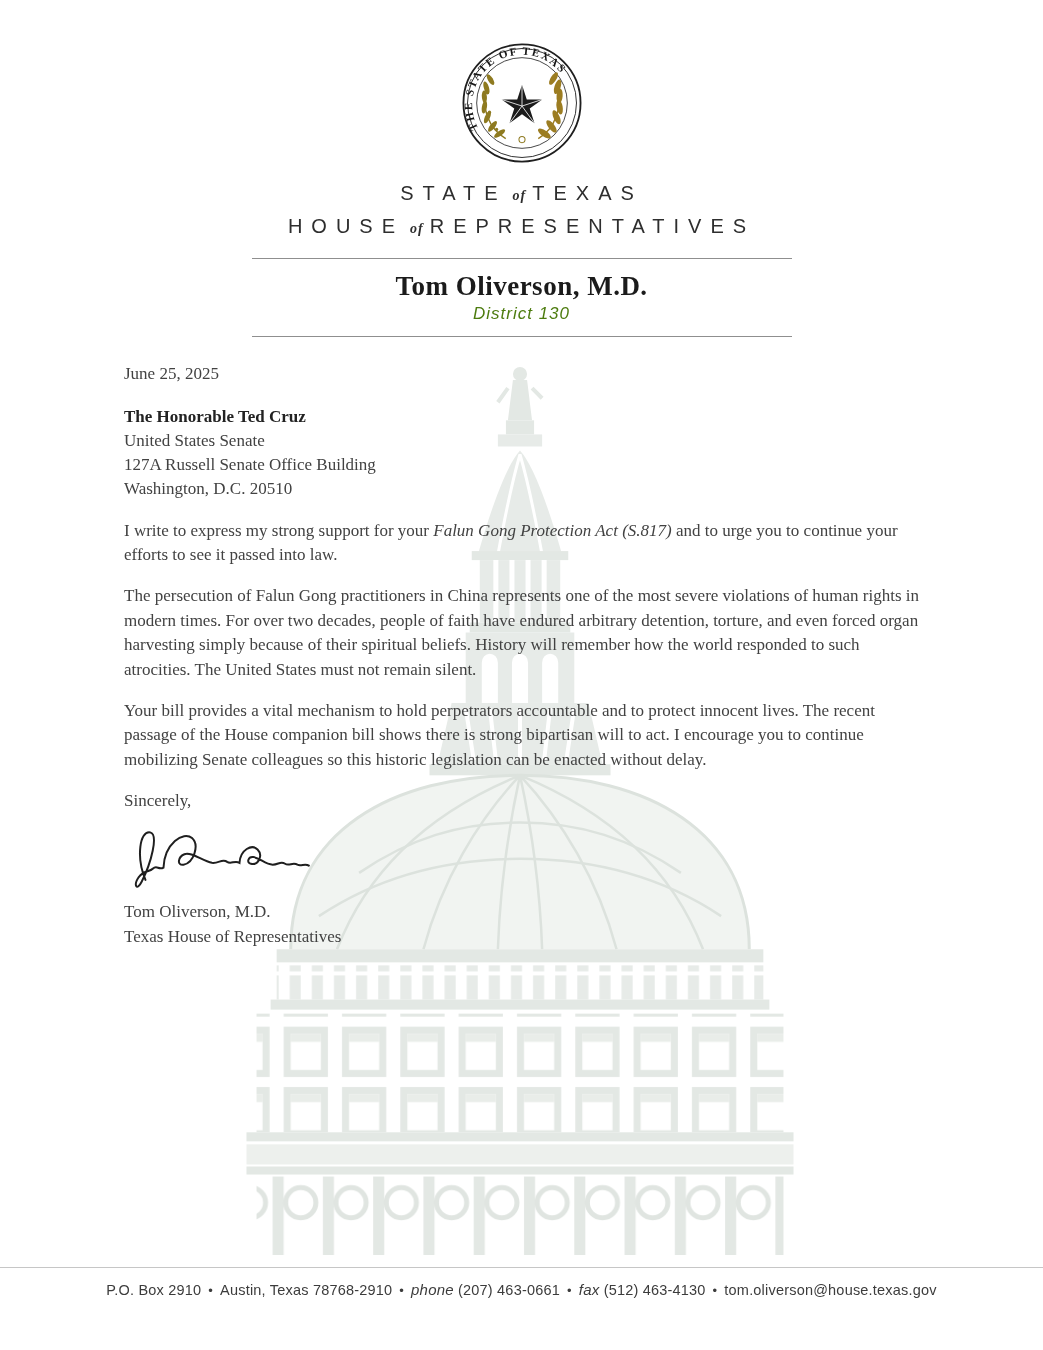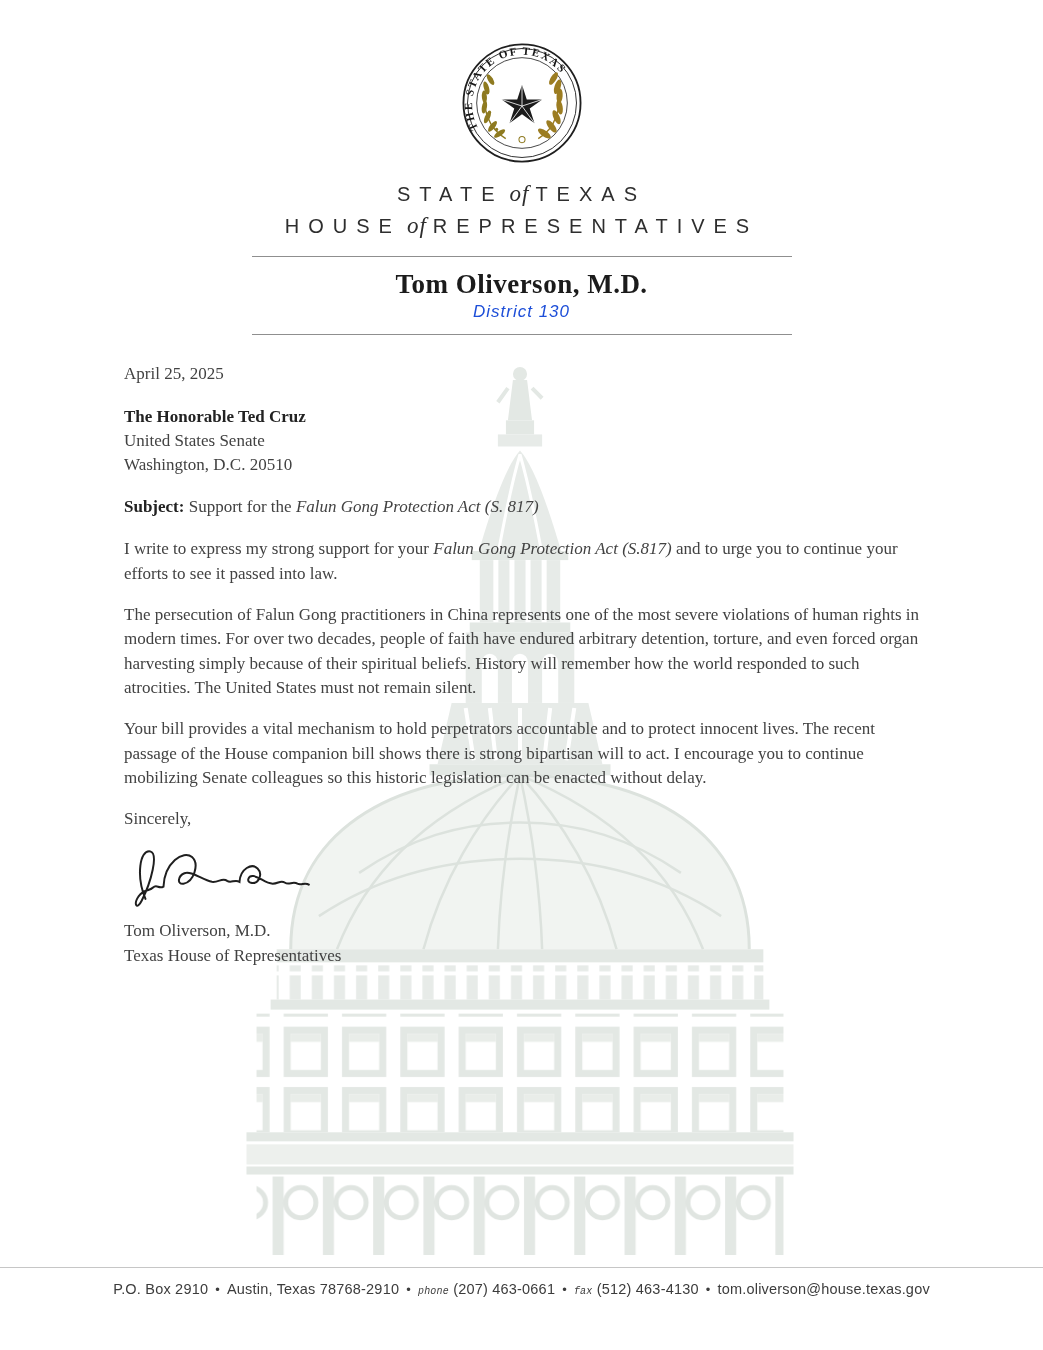--- a/index.html
+++ b/index.html
@@ -19,32 +19,32 @@
   
   .seal-wrap{width:122px;height:122px;margin:42px auto 14px auto;}
   .hdr-line{
     text-align:center;
     font-family:"Liberation Sans", sans-serif;
     font-size:20px;color:#2e2e2e;letter-spacing:9px;
     line-height:31px;font-weight:400;
   }
   .hdr-line .of{
     font-family:"Liberation Serif", serif;
-    font-style:italic;font-size:23px;letter-spacing:1px;
-    text-transform:lowercase;padding:0 6px;
+    font-style:italic;font-size:14px;letter-spacing:1px;
+    text-transform:lowercase;padding:0 6px;font-weight:bold;
   }
   .rule{width:540px;margin:0 auto;border:none;border-top:1px solid #8f8f8f;height:0;}
   .rule-top{margin-top:14px;}
   .member-name{
     text-align:center;font-weight:bold;font-size:27px;color:#1b1b1b;
     margin-top:12px;line-height:30px;letter-spacing:0.5px;
   }
   .member-district{
     text-align:center;font-family:"Liberation Sans", sans-serif;
-    font-style:italic;font-size:17px;color:#1d4ed8;
+    font-style:italic;font-size:17px;color:#4d7c0f;
     margin-top:3px;margin-bottom:12px;letter-spacing:1px;
   }
   
   .letter{
     position:absolute;left:124px;top:362px;width:800px;
     font-size:17px;line-height:24.5px;color:#424242;
   }
   .letter .block{margin:0 0 18px 0;}
   .letter p{margin:0 0 16.5px 0;}
   .bold{font-weight:bold;color:#222222;}
@@ -57,21 +57,21 @@
     position:absolute;left:0;top:1267px;width:1043px;z-index:1;
     border-top:1px solid #c6c6c6;
   }
   .footer-text{
     text-align:center;margin-top:13px;
     font-family:"Liberation Sans", sans-serif;
     font-size:14.5px;color:#3c3c3c;letter-spacing:0.2px;
   }
   .footer-text .sep{margin:0 7px;font-size:13px;}
   .footer-text .lbl{
-    font-family:Liberation Mono, monospace;font-style:italic;font-size:10px;
+    font-family:Liberation Sans, sans-serif;font-style:italic;font-size:15px;
   }
 </style>
 </head>
 <body>
 
 <svg class="watermark" viewBox="0 0 600 895" aria-hidden="true">
   <defs>
     <pattern id="wmBalusters" x="0" y="0" width="22" height="34" patternUnits="userSpaceOnUse">
       <rect x="5" y="2" width="11" height="30" fill="#e7ebe8"></rect>
     </pattern>
@@ -181,31 +181,29 @@
     <span>HOUSE</span><span class="of">of</span><span>REPRESENTATIVES</span>
   </div>
 
   <hr class="rule rule-top">
   <div class="member-name">Tom Oliverson, M.D.</div>
   <div class="member-district">District 130</div>
   <hr class="rule">
 </div>
 
 <div class="letter content">
-  <div class="block">April 25, 2025</div>
+  <div class="block">June 25, 2025</div>
 
   <div class="block">
     <div class="recipient-line bold">The Honorable Ted Cruz</div>
     <div class="recipient-line">United States Senate</div>
+    <div class="recipient-line">127A Russell Senate Office Building</div>
     <div class="recipient-line">Washington, D.C. 20510</div>
   </div>
 
-  <div class="block">
-    <span class="bold">Subject:</span><span> Support for the </span><span class="ital">Falun Gong Protection Act (S. 817)</span>
-  </div>
 
 
   <p>
     <span>I write to express my strong support for your </span><span class="ital">Falun Gong Protection Act (S.817)</span><span> and to urge you to continue your efforts to see it passed into law.</span>
   </p>
   <p>The persecution of Falun Gong practitioners in China represents one of the most severe violations of human rights in modern times. For over two decades, people of faith have endured arbitrary detention, torture, and even forced organ harvesting simply because of their spiritual beliefs. History will remember how the world responded to such atrocities. The United States must not remain silent.</p>
   <p>Your bill provides a vital mechanism to hold perpetrators accountable and to protect innocent lives. The recent passage of the House companion bill shows there is strong bipartisan will to act. I encourage you to continue mobilizing Senate colleagues so this historic legislation can be enacted without delay.</p>
 
   <div>Sincerely,</div>
 

